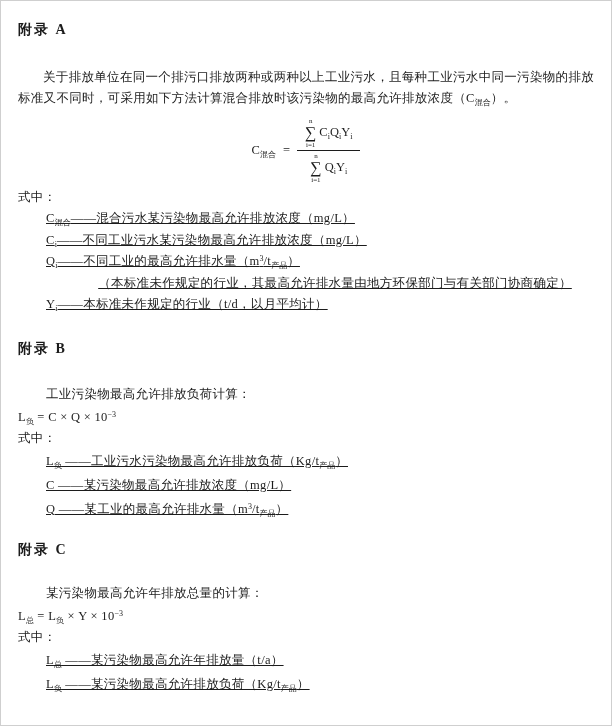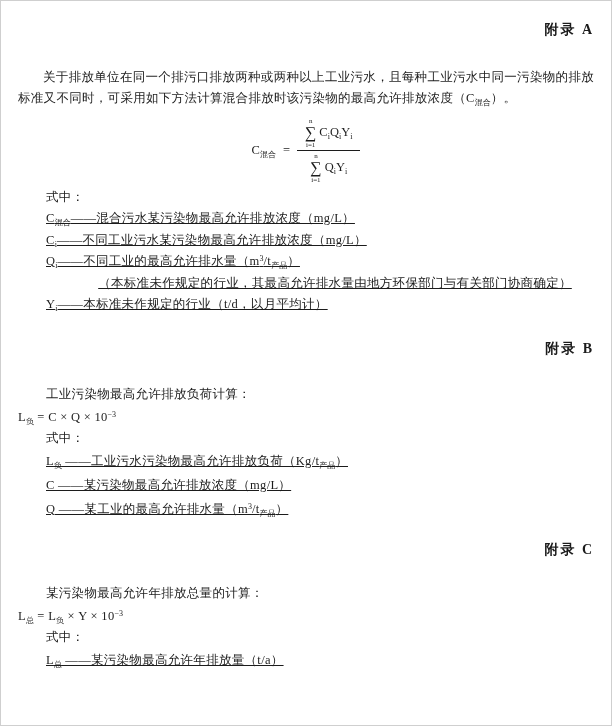--- a/index.html
+++ b/index.html
@@ -10,37 +10,37 @@
     font-family:"Liberation Serif","DejaVu Serif",serif;
     font-size:12.5px;
     border:1px solid #cfcfcf;
     overflow:hidden;
   }
   .page { padding:20px 17px 0 17px; }
 
   .heading {
     font-size:14px;
     font-weight:700;
-    text-align:right;
+    text-align:left;
     line-height:18px;
     letter-spacing:2px;
   }
   .heading-a { margin-bottom:28px; }
   .heading-b { margin:24px 0 26px 0; }
   .heading-c { margin:20px 0 24px 0; }
 
   .para {
     line-height:21px;
     text-align:justify;
     text-indent:2em;
     letter-spacing:0.3px;
   }
 
   .lead { margin-left:28px; line-height:21px; letter-spacing:0.3px; }
-  .where { margin-left:28px; line-height:21px; letter-spacing:0.3px; }
+  .where { line-height:21px; letter-spacing:0.3px; }
 
   .def { margin-left:28px; letter-spacing:0.3px;text-decoration:underline; }
   .defs-a .def { line-height:21.5px; }
   .defs-b .def, .defs-c .def { line-height:24px; }
   .def-note { margin-left:58px;text-align:center; }
 
   sub { font-size:8px; vertical-align:-2.5px; line-height:0; letter-spacing:0; }
   sup { font-size:8px; vertical-align:4px; line-height:0; letter-spacing:0; }
 
   
@@ -132,16 +132,17 @@
     <div class="heading heading-c">附录 C</div>
 
     <div class="lead"><span>某污染物最高允许年排放总量的计算：</span></div>
 
     <div class="formula-inline"><span>L</span><sub>总</sub><span> = L</span><sub>负</sub><span> × Y × 10</span><sup>−3</sup></div>
 
     <div class="where">式中：</div>
 
     <div class="defs-c">
       <div class="def"><span>L</span><sub>总</sub><span> ——某污染物最高允许年排放量（t/a）</span></div>
+      <div class="def"><span>L</span><sub>负</sub><span> ——某污染物最高允许排放负荷（Kg/t</span><sub>产品</sub><span>）</span></div>
     </div>
   </section>
 
 </div>
 
 </body></html>

